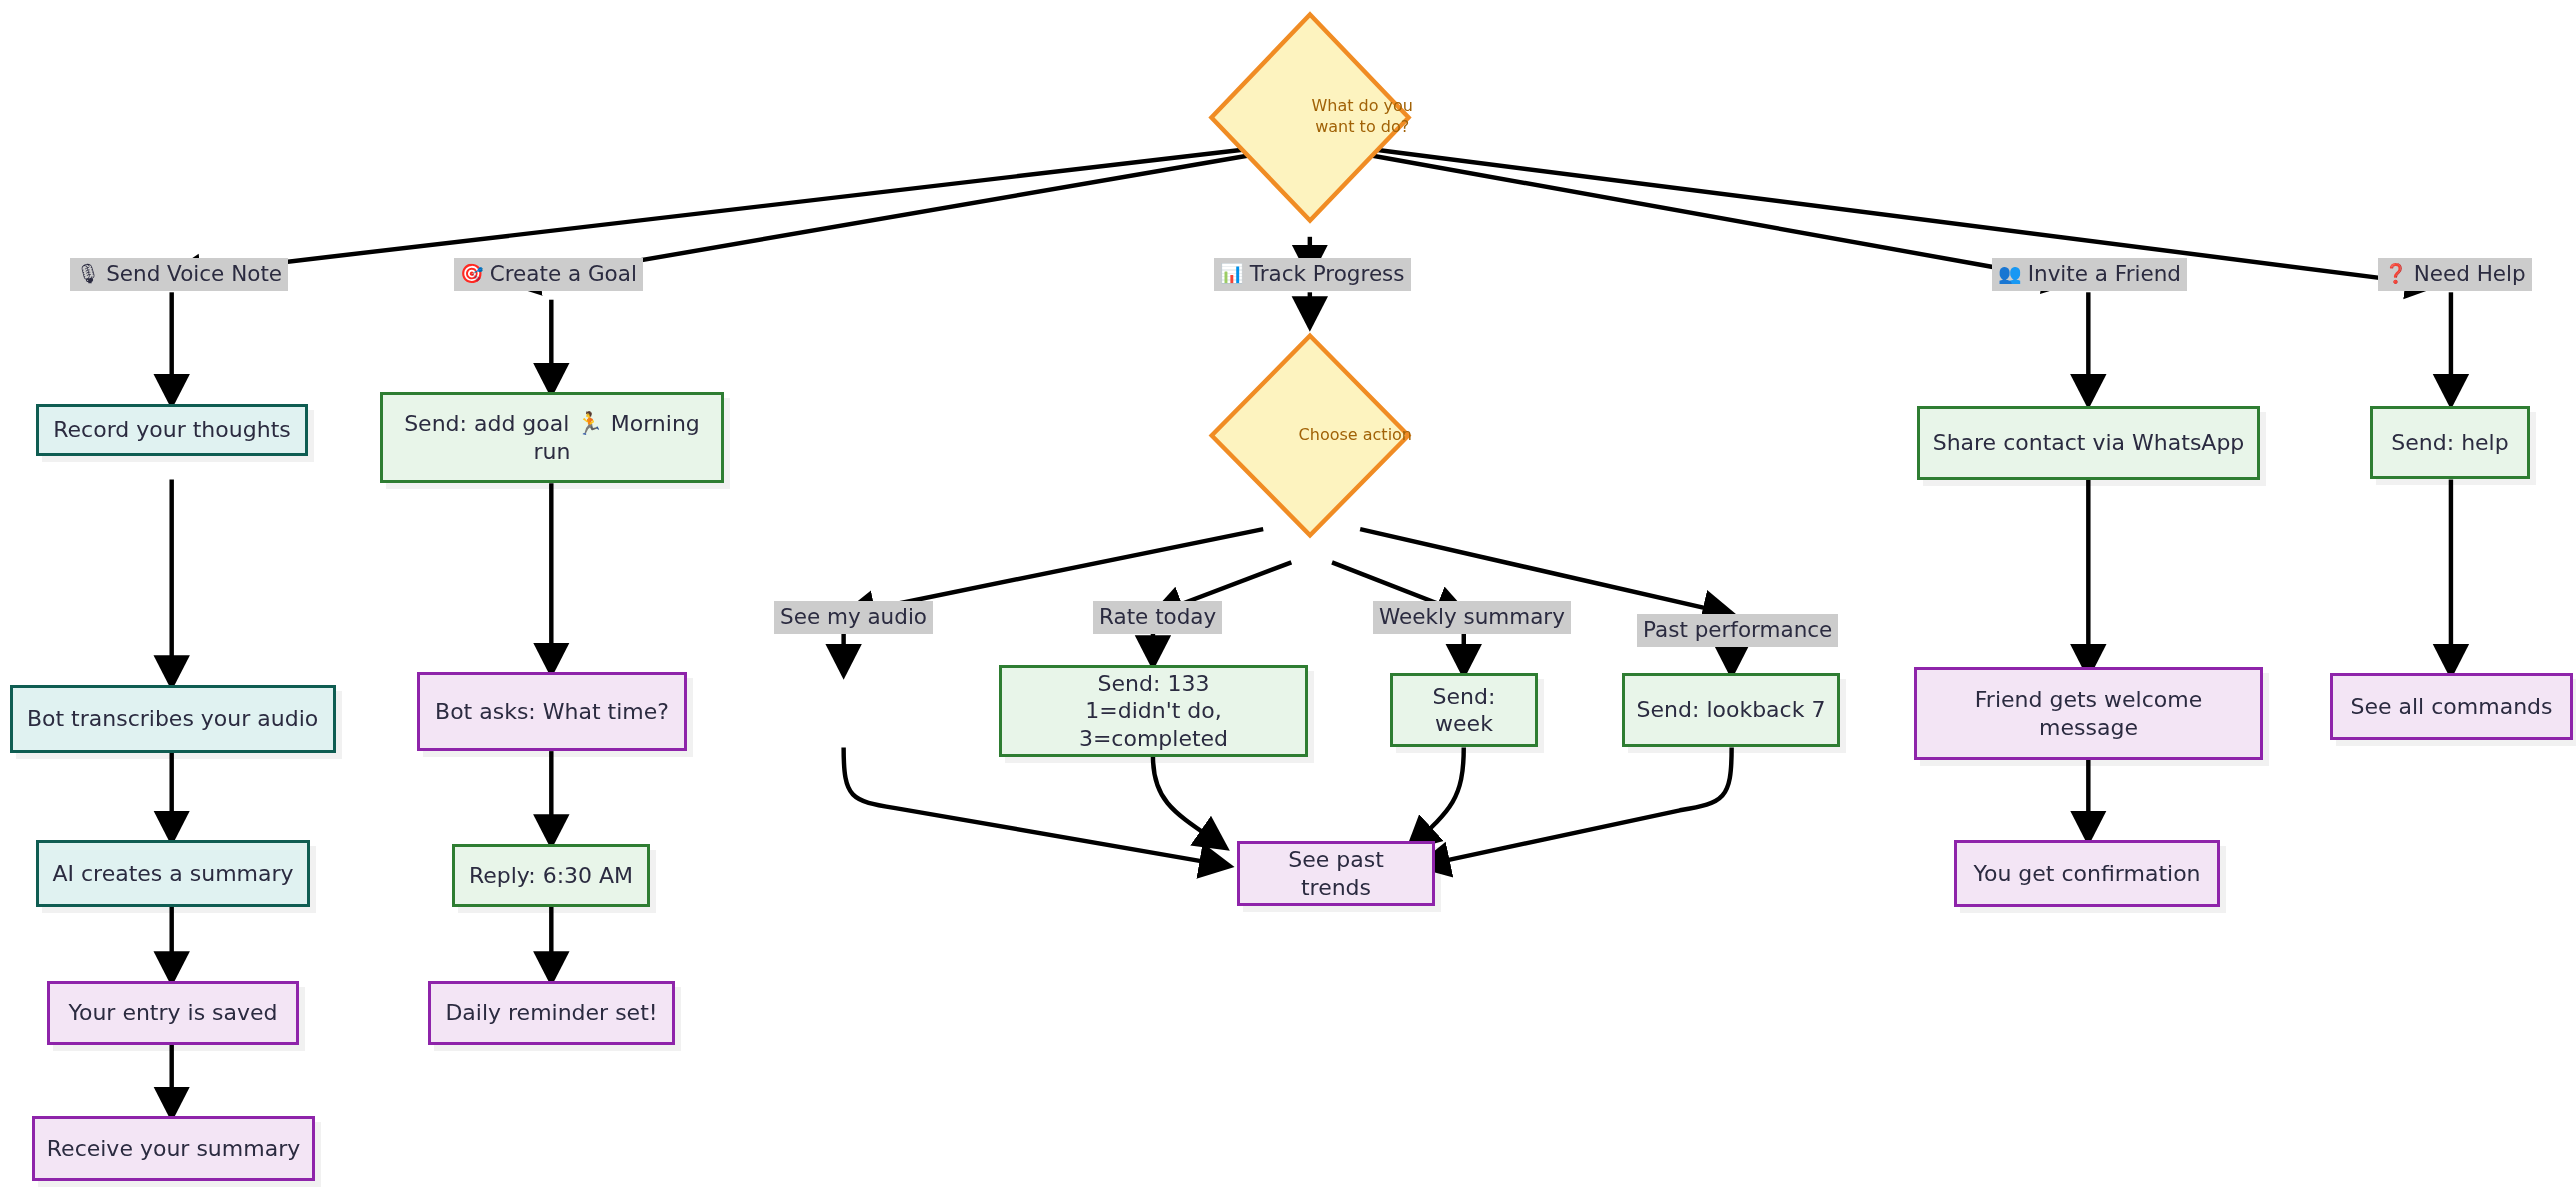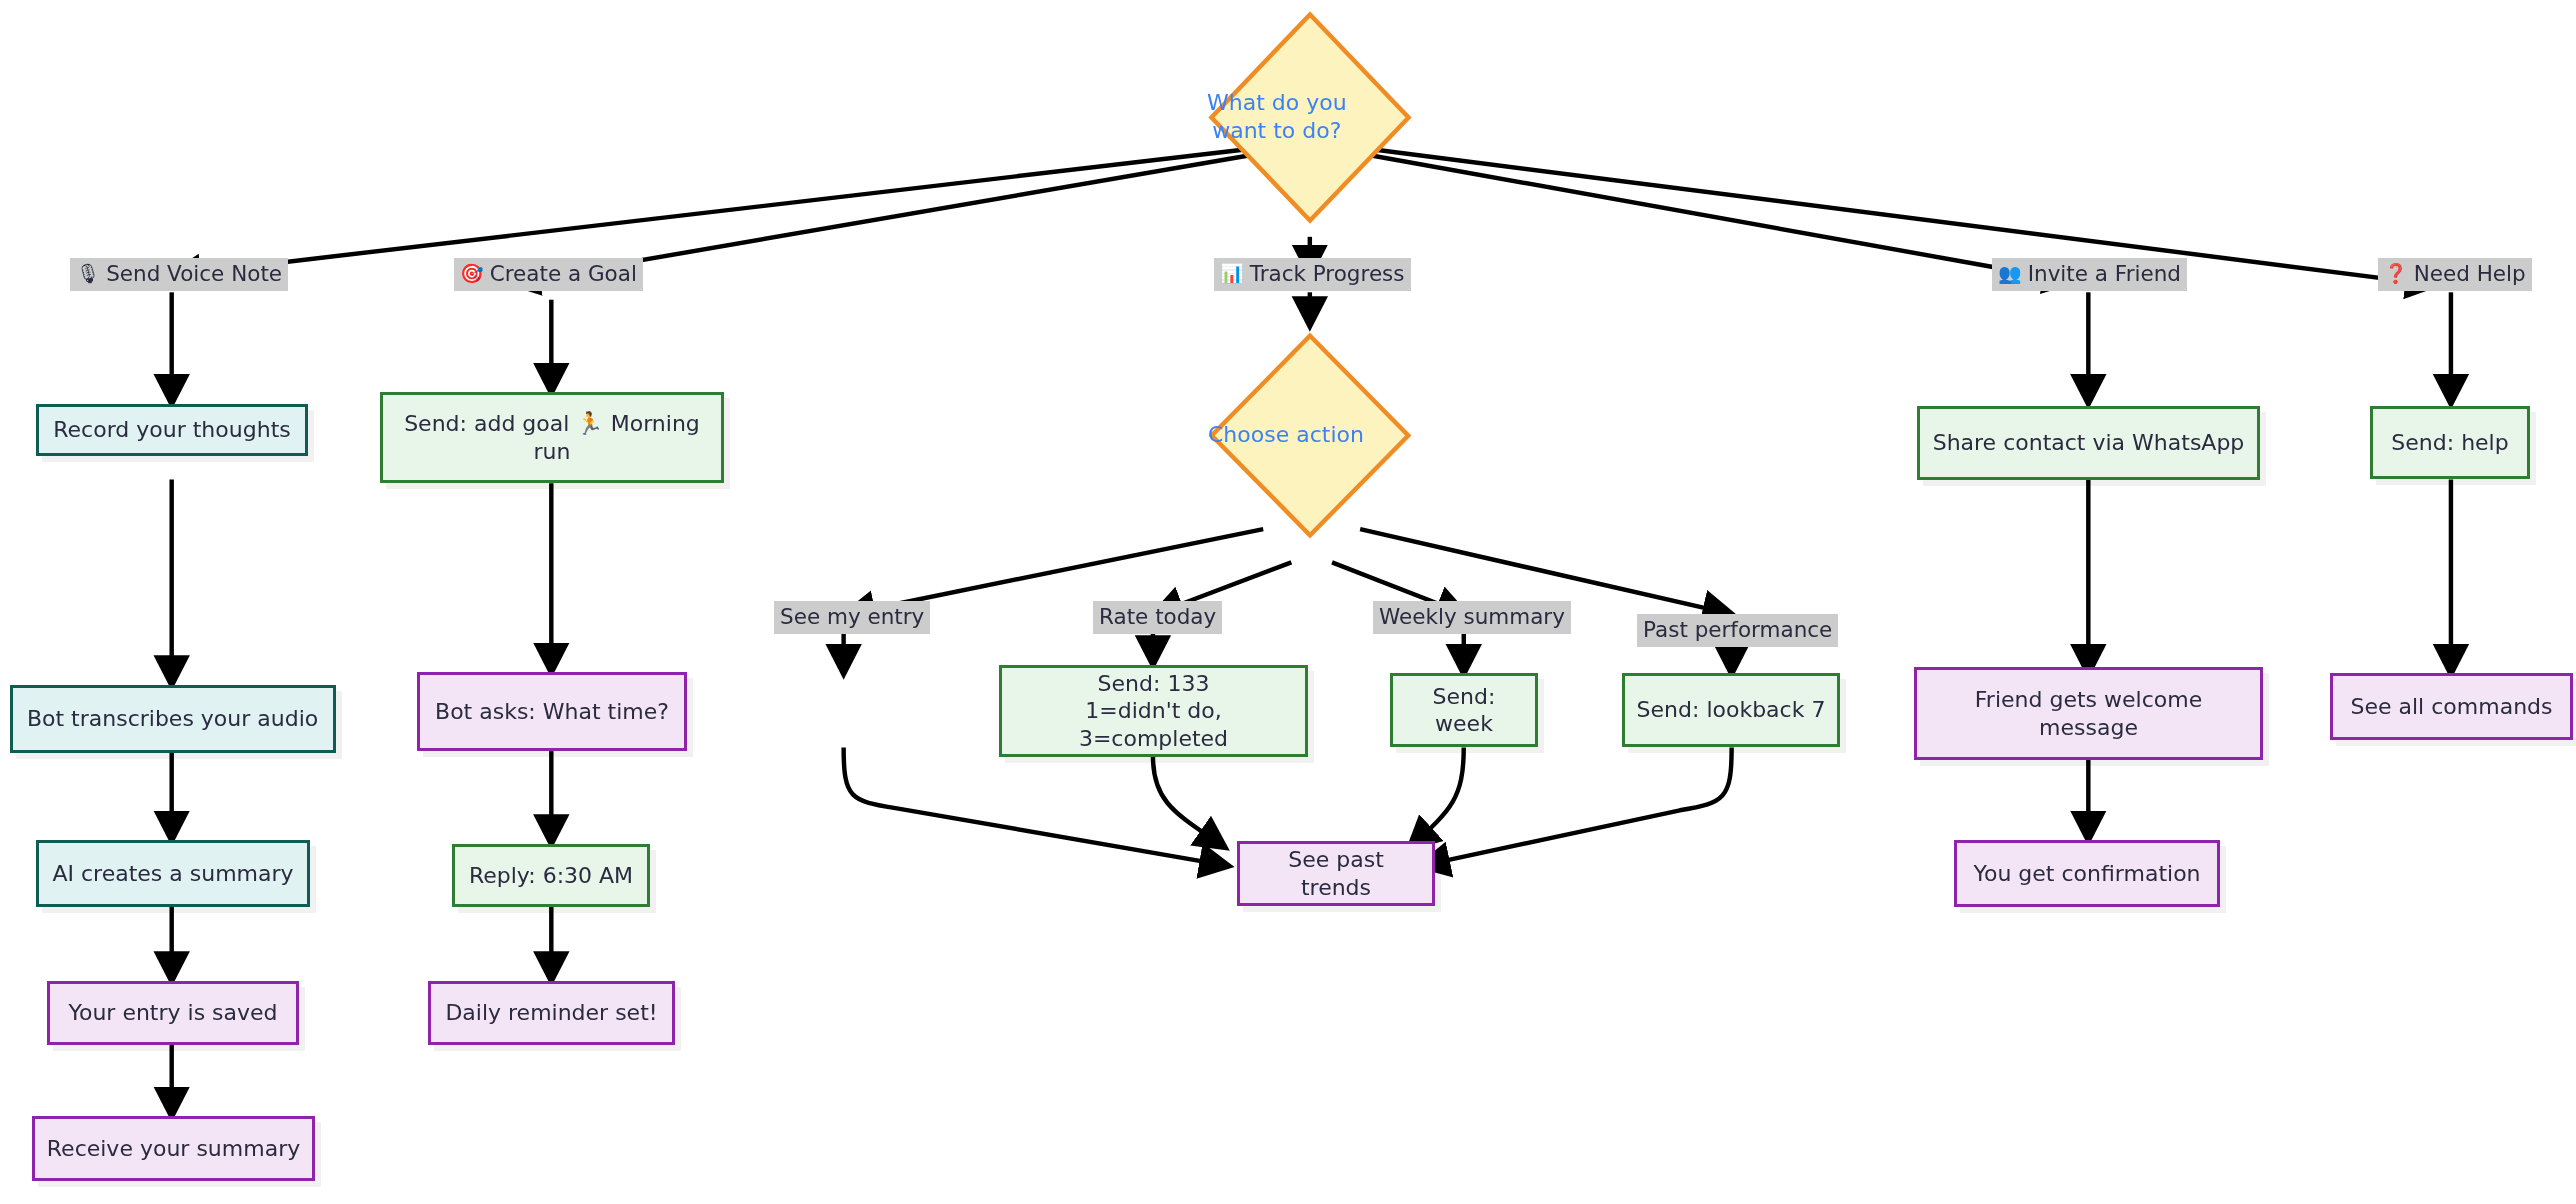--- a/index.html
+++ b/index.html
@@ -59,24 +59,24 @@
     overflow: visible;
   }
   .diamond-label {
     position: absolute;
     left: 0;
     top: 0;
     width: 100%;
     height: 100%;
     display: flex;
     align-items: center;
-    justify-content: flex-start;
+    justify-content: flex-end;
     text-align: center;
-    color: #3b82f6;
-    font-size: 22px;
+    color: #a16207;
+    font-size: 16px;
     line-height: 1.3;
     pointer-events: none;
   }
   .edge-label {
     position: absolute;
     background: #cccccc;
     color: #2b2b40;
     font-size: 21.5px;
     line-height: 1;
     padding: 5.2px 6px 6.7px 6px;
@@ -183,21 +183,21 @@
     <span class="emo">👥</span>
     <span>Invite a Friend</span>
   </div>
 
   <div class="edge-label" style="left:2378px; top:258px;">
     <span class="emo">❓</span>
     <span>Need Help</span>
   </div>
 
   <div class="edge-label" style="left:774px; top:601px;">
-    <span>See my entry</span>
+    <span>See my audio</span>
   </div>
 
   <div class="edge-label" style="left:1093px; top:601px;">
     <span>Rate today</span>
   </div>
 
   <div class="edge-label" style="left:1373px; top:601px;">
     <span>Weekly summary</span>
   </div>
 

